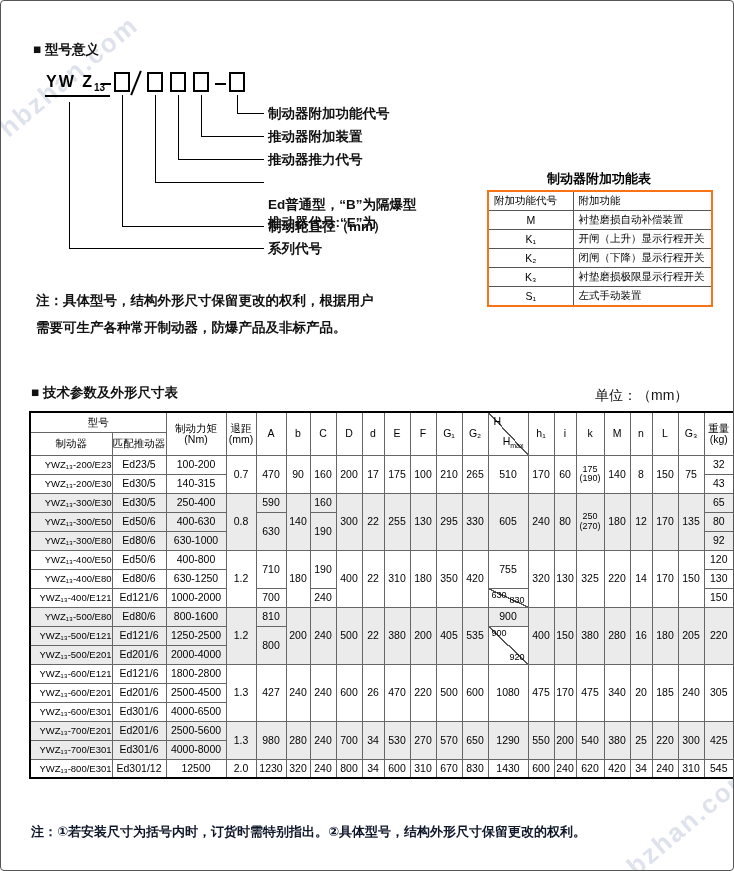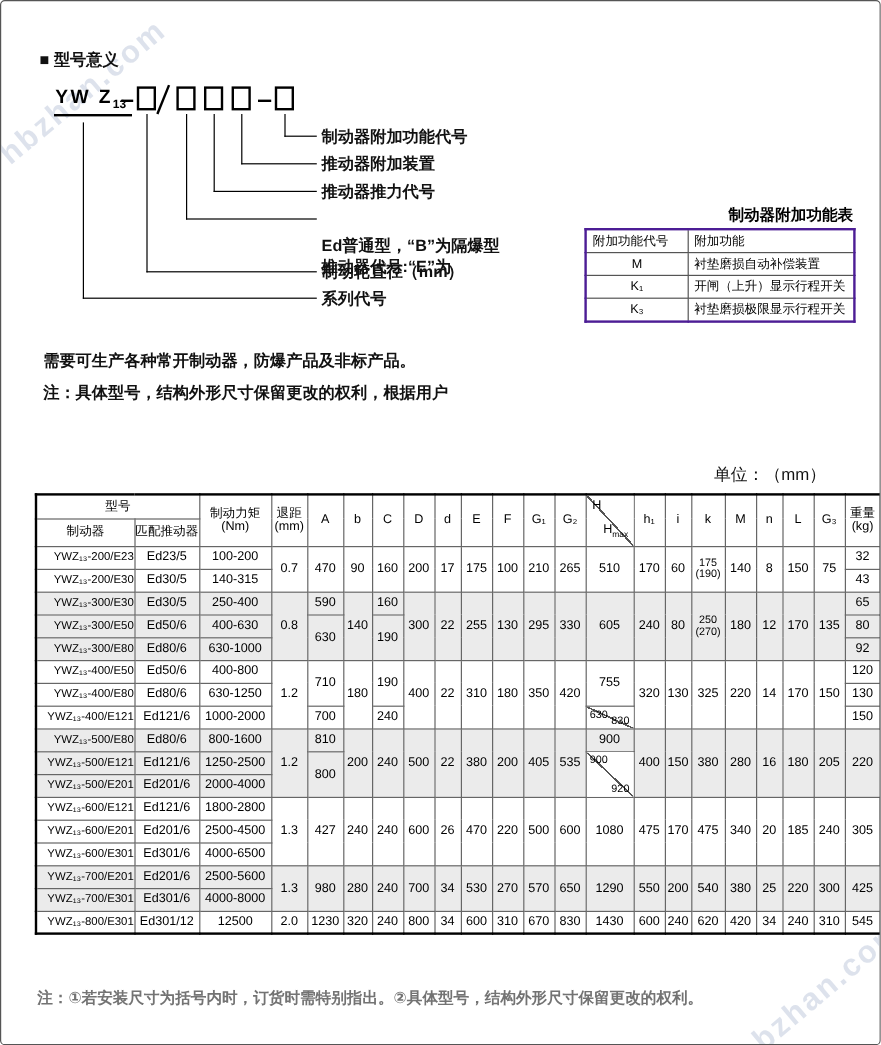--- a/index.html
+++ b/index.html
@@ -15,23 +15,23 @@
   .code{left:44px;top:72px;font-family:Liberation Sans, sans-serif;
         font-weight:bold;font-size:16px;border-bottom:2px solid #000;padding:0 5px 2px 1px;letter-spacing:2px;}
   .code sub{font-size:10px;letter-spacing:0;}
   .cbox{position:absolute;width:16px;height:20px;border:2px solid #000;top:71px;box-sizing:border-box;background:#fff;}
   .dash{position:absolute;height:2px;background:#000;top:82px;}
   .slash{position:absolute;width:2px;height:26px;background:#000;top:69px;transform:rotate(22deg);}
   .leader{position:absolute;border-left:1.5px solid #000;border-bottom:1.5px solid #000;}
   .dlabel{position:absolute;left:267px;font-size:13.5px;font-weight:600;color:#111;white-space:nowrap;}
   .note{font-size:13.5px;font-weight:600;color:#111;line-height:27px;white-space:nowrap;}
   
-  .ftitle{left:486px;top:169px;width:224px;text-align:right;font-size:13px;font-weight:bold;}
+  .ftitle{left:486px;top:169px;width:224px;text-align:center;font-size:13px;font-weight:bold;}
   #ftable{position:absolute;left:486px;top:189px;width:224px;border-collapse:collapse;
-          table-layout:fixed;border:2px solid #4c1d95;}
+          table-layout:fixed;border:2px solid #f97316;}
   #ftable th,#ftable td{border:1px solid #555;font-size:10.5px;height:18px;padding:0 0 0 5px;
           text-align:left;font-weight:normal;white-space:nowrap;overflow:hidden;}
   #ftable td.codecell{text-align:center;padding:0;}
   
   #mtable{position:absolute;left:28px;top:410px;width:684px;border-collapse:collapse;
           table-layout:fixed;border:2px solid #000;}
   #mtable th,#mtable td{border:1px solid #666;padding:0;text-align:center;font-weight:normal;
           font-size:10.5px;line-height:11px;overflow:hidden;white-space:nowrap;}
   #mtable thead tr:first-child{height:20px;}
   #mtable thead tr:last-child{height:23px;}
@@ -41,21 +41,21 @@
   #mtable td.two{font-size:9px;line-height:9.5px;}
   #mtable .shade td{background:#ebebeb;}
   #mtable td.diagc,#mtable th.diagc{position:relative;padding:0;background:#fff;}
   .dgbg{position:absolute;inset:0;display:block;
         background:linear-gradient(to top right,transparent calc(50% - 0.7px),#555 calc(50% - 0.7px),#555 calc(50% + 0.7px),transparent calc(50% + 0.7px));}
   .dt,.db{position:absolute;display:block;font-style:normal;font-weight:normal;font-size:9px;line-height:9px;}
   .dt{top:2px;left:3px;} .db{bottom:2px;right:3px;}
   th.diagc .dt{top:4px;left:5px;font-size:10.5px;} th.diagc .db{bottom:4px;right:4px;font-size:10.5px;}
   th.diagc .db sub{font-size:7px;}
   .unit{font-size:14px;color:#111;margin-left:10px;}
-  .bnote{font-size:13px;font-weight:600;color:#737373;white-space:nowrap;}
+  .bnote{font-size:13px;font-weight:600;color:#0f172a;white-space:nowrap;}
 </style>
 </head>
 <body>
 
 <div id="page">
 
   <div class="wm" style="left:-18px;top:60px;">hbzhan.com</div>
   <div class="wm" style="left:596px;top:810px;">hbzhan.com</div>
 
   <div class="abs sec-title" style="left:32px;top:40px;">■ 型号意义</div>
@@ -82,22 +82,22 @@
 
   <div class="dlabel" style="top:104px;">制动器附加功能代号</div>
   <div class="dlabel" style="top:127px;">推动器附加装置</div>
   <div class="dlabel" style="top:150px;">推动器推力代号</div>
   <div class="dlabel" style="top:173px;margin-top:40px;">推动器代号:“E”为</div>
   <div class="dlabel" style="top:195px;">Ed普通型，“B”为隔爆型</div>
   <div class="dlabel" style="top:217px;">制动轮直径（mm）</div>
   <div class="dlabel" style="top:239px;">系列代号</div>
 
   <div class="abs note" style="left:35px;top:286px;">
+    <div>注：具体型号，结构外形尺寸保留更改的权利，根据用户</div>
     <div>需要可生产各种常开制动器，防爆产品及非标产品。</div>
-    <div>注：具体型号，结构外形尺寸保留更改的权利，根据用户</div>
   </div>
 
   <div class="abs ftitle">制动器附加功能表</div>
   <table id="ftable">
     <colgroup>
         <col style="width:85px">
         <col style="width:139px">
       </colgroup>
     <thead>
         <tr>
@@ -108,26 +108,35 @@
     <tbody>
         <tr>
           <td class="codecell">M</td>
           <td>衬垫磨损自动补偿装置</td>
         </tr>
         <tr>
           <td class="codecell">K₁</td>
           <td>开闸（上升）显示行程开关</td>
         </tr>
         <tr>
+          <td class="codecell">K₂</td>
+          <td>闭闸（下降）显示行程开关</td>
+        </tr>
+        <tr>
           <td class="codecell">K₃</td>
           <td>衬垫磨损极限显示行程开关</td>
         </tr>
+        <tr>
+          <td class="codecell">S₁</td>
+          <td>左式手动装置</td>
+        </tr>
       </tbody>
   </table>
 
+  <div class="abs sec-title" style="left:30px;top:383px;">■ 技术参数及外形尺寸表</div>
   <div class="abs unit" style="left:584px;top:386px;">单位：（mm）</div>
 
   <table id="mtable">
     <colgroup>
         <col style="width: 82px;">
         <col style="width: 54px;">
         <col style="width: 60px;">
         <col style="width: 30px;">
         <col style="width: 30px;">
         <col style="width: 24px;">

